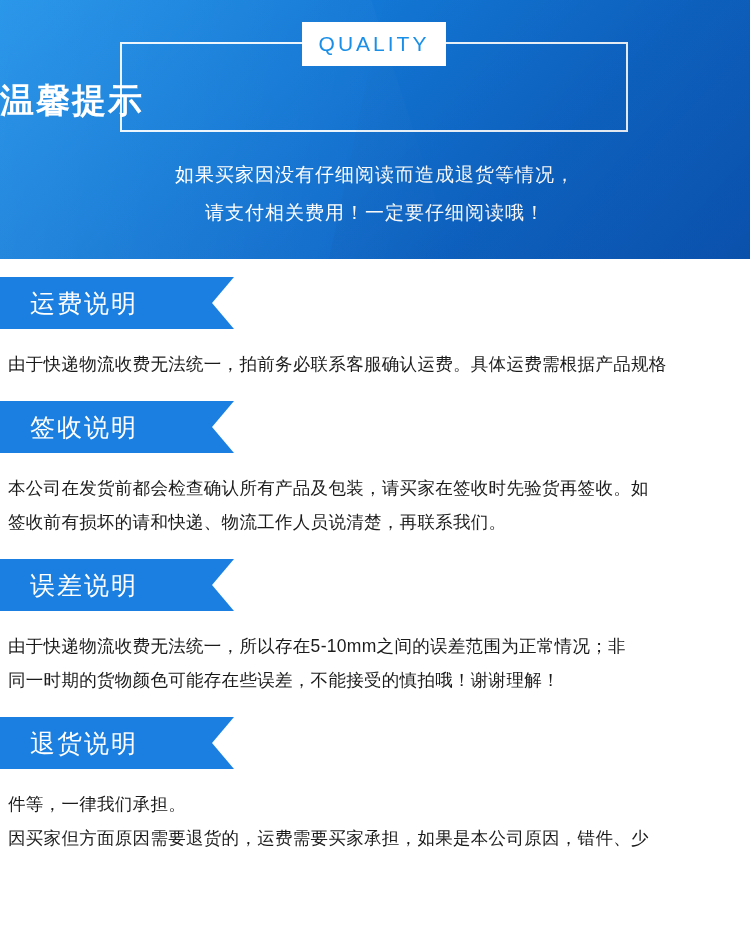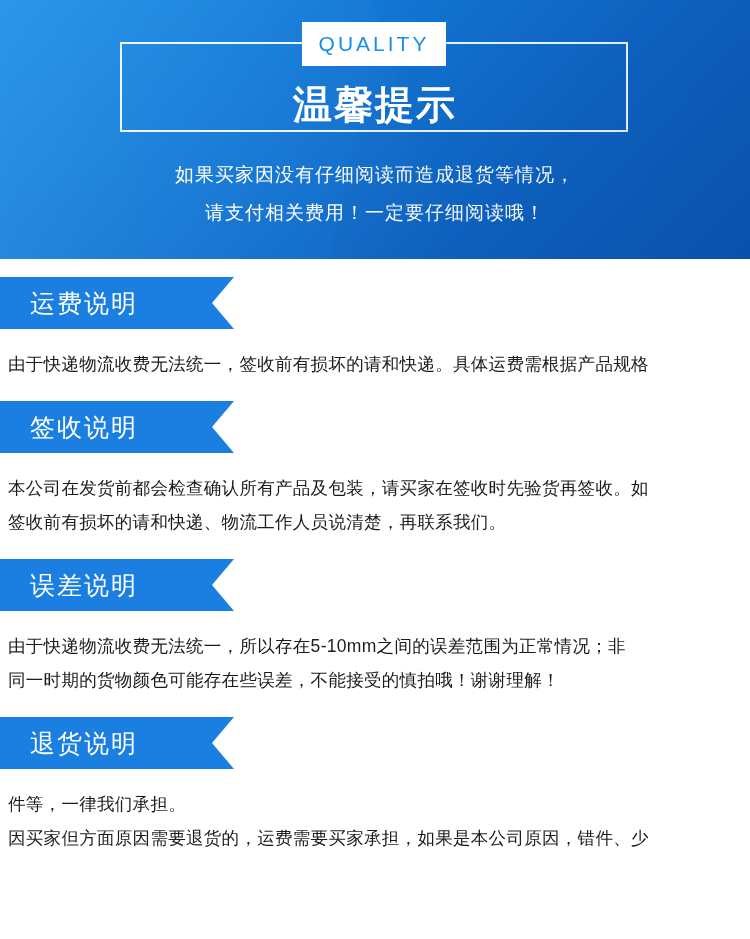--- a/index.html
+++ b/index.html
@@ -72,22 +72,21 @@
     letter-spacing: 3px;
     font-size: 21px;
     color: #1a8fe8;
     z-index: 3;
   }
   .hero-title {
     position: absolute;
     left: 0;
     top: 78px;
     width: 750px;
-    text-align: center;
-    font-size: 39px;
+    font-size: 34px;
     font-weight: bold;
     color: #ffffff;
     letter-spacing: 2px;
     z-index: 4;
   }
   .hero-sub {
     position: absolute;
     left: 0;
     top: 156px;
     width: 750px;
@@ -170,21 +169,21 @@
     </div>
   </div>
 
   <div class="section s1">
     <div class="sec-head">
       <div class="ribbon"></div>
       <div class="ribbon-tip"></div>
       <div class="sec-title">运费说明</div>
     </div>
     <div class="sec-body">
-      <p>由于快递物流收费无法统一，签收前有损坏的请和快递。具体运费需根据产品规格</p>
+      <p>由于快递物流收费无法统一，拍前务必联系客服确认运费。具体运费需根据产品规格</p>
     </div>
   </div>
 
   <div class="section s2">
     <div class="sec-head">
       <div class="ribbon"></div>
       <div class="ribbon-tip"></div>
       <div class="sec-title">签收说明</div>
     </div>
     <div class="sec-body">

